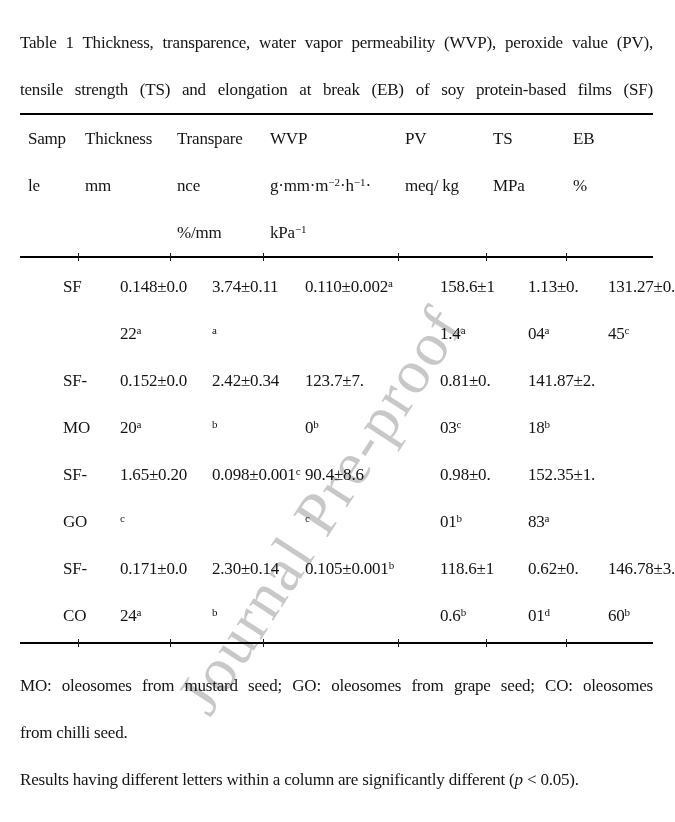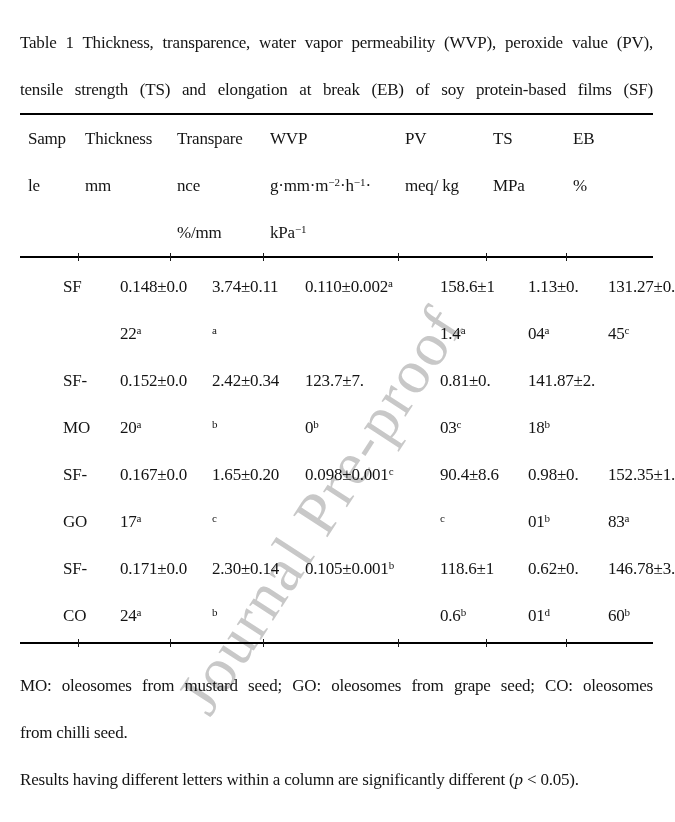--- a/index.html
+++ b/index.html
@@ -84,21 +84,20 @@
         <div class="cell c0">SF-<br>MO</div>
         <div class="cell">0.152±0.0<br>20<sup>a</sup></div>
         <div class="cell">2.42±0.34<br><sup>b</sup></div>
         <div class="cell">123.7±7.<br>0<sup>b</sup></div>
         <div class="cell">0.81±0.<br>03<sup>c</sup></div>
         <div class="cell">141.87±2.<br>18<sup>b</sup></div>
       </div>
 
       <div class="trow">
         <div class="cell c0">SF-<br>GO</div>
-        <div class="cell">0.167±0.0<br>17<sup>a</sup></div>
         <div class="cell">1.65±0.20<br><sup>c</sup></div>
         <div class="cell">0.098±0.001<sup>c</sup></div>
         <div class="cell">90.4±8.6<br><sup>c</sup></div>
         <div class="cell">0.98±0.<br>01<sup>b</sup></div>
         <div class="cell">152.35±1.<br>83<sup>a</sup></div>
       </div>
 
       <div class="trow">
         <div class="cell c0">SF-<br>CO</div>
         <div class="cell">0.171±0.0<br>24<sup>a</sup></div>

